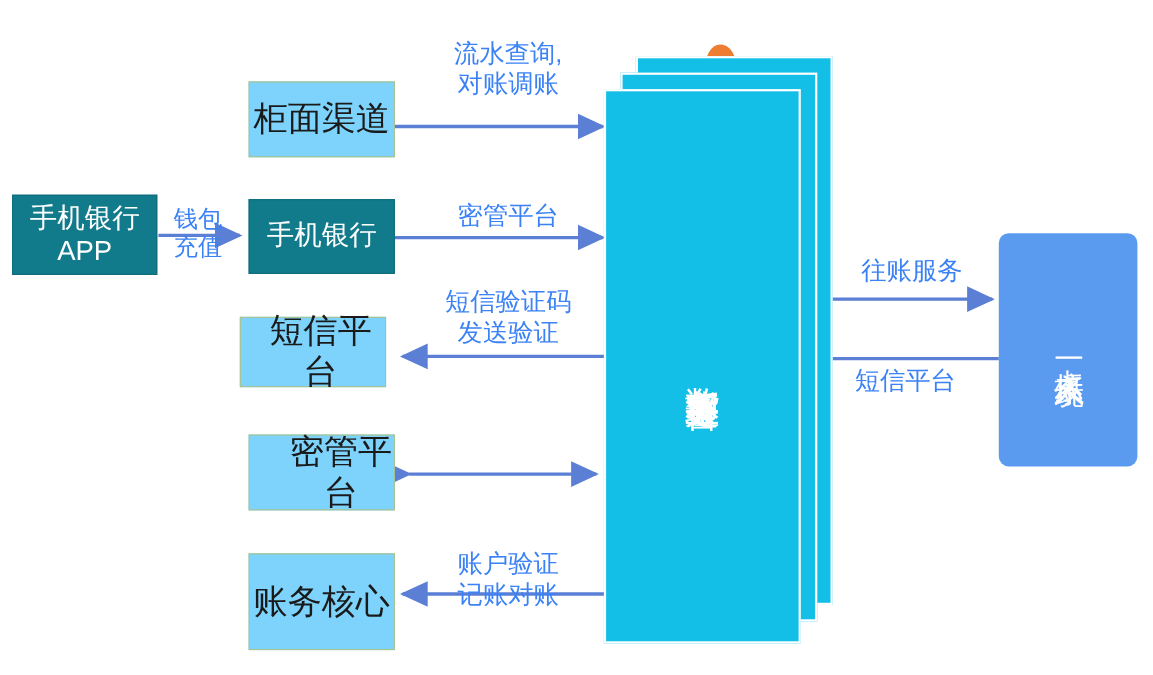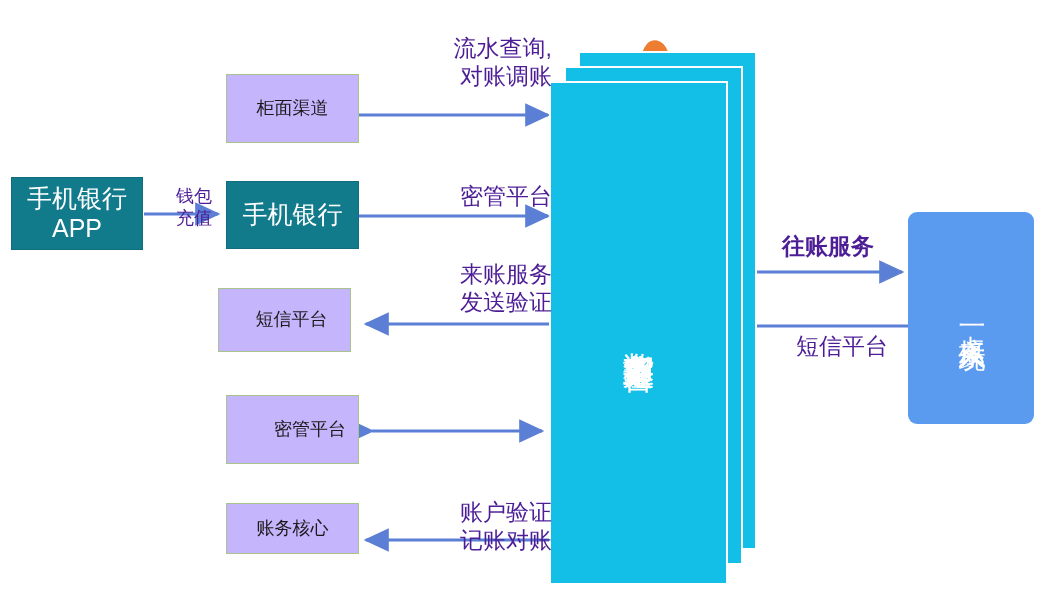--- a/index.html
+++ b/index.html
@@ -28,24 +28,24 @@
   }
   
   .node-teal {
     background: #117a8b;
     border: 1px solid #0f6d7d;
     color: #ffffff;
     font-size: 25px;
   }
   
   .node-grey {
-    background: #c4b5fd;
+    background: #7dd3fc;
     border: 1px solid #a9c48a;
     color: #1a1a1a;
-    font-size: 18px;
+    font-size: 31px;
   }
   
   .node-blue {
     background: #5b9bef;
     border-radius: 9px;
     color: #ffffff;
     font-size: 27px;
     writing-mode: vertical-rl;
     text-orientation: upright;
     letter-spacing: 2px;
@@ -65,28 +65,28 @@
   .stack-label {
     writing-mode: vertical-rl;
     text-orientation: upright;
     color: #ffffff;
     font-size: 31px;
     letter-spacing: 1px;
     line-height: 1;
   }
   .edge-label {
     position: absolute;
-    color: #4c1d95;
+    color: #3b82f6;
     font-size: 23px;
     line-height: 1.2;
-    text-align: right;
+    text-align: center;
     white-space: pre-line;
   }
   .edge-label.small {
-    font-size: 18px;
+    font-size: 22px;
   }
   svg.links {
     position: absolute;
     left: 0;
     top: 0;
     width: 1048px;
     height: 614px;
     overflow: visible;
   }
 </style>
@@ -157,21 +157,21 @@
   </div>
 
   <div class="node node-grey" style="left:218px; top:288px; width:133px; height:64px;padding-left:14px;">
     <span>短信平台</span>
   </div>
 
   <div class="node node-grey" style="left:226px; top:395px; width:133px; height:69px;padding-left:35px;">
     <span>密管平台</span>
   </div>
 
-  <div class="node node-grey" style="left:226px; top:503px; width:133px; height:51px;">
+  <div class="node node-grey" style="left:226px; top:503px; width:133px; height:88px;">
     <span>账务核心</span>
   </div>
 
   <div class="stack-layer" style="left:578px; top:51px; width:179px; height:499px;"></div>
   <div class="stack-layer" style="left:564px; top:66px; width:179px; height:499px;"></div>
   <div class="stack-layer stack-front" style="left:549px; top:81px; width:179px; height:504px;">
     <span class="stack-label">数字货币业务处理平台</span>
   </div>
 
   <div class="node node-blue" style="left:908px; top:212px; width:126px; height:212px;">
@@ -179,24 +179,24 @@
   </div>
 
   <div class="edge-label small" style="left:148px; top:186px; width:64px;">钱包
 充值</div>
 
   <div class="edge-label" style="left:372px; top:35px; width:180px;">流水查询,
 对账调账</div>
 
   <div class="edge-label" style="left:372px; top:183px; width:180px;">密管平台</div>
 
-  <div class="edge-label" style="left:372px; top:261px; width:180px;">来账服务
+  <div class="edge-label" style="left:372px; top:261px; width:180px;">短信验证码
 发送验证</div>
 
 
   <div class="edge-label" style="left:372px; top:499px; width:180px;">账户验证
 记账对账</div>
 
-  <div class="edge-label" style="left:744px; top:233px; width:130px;font-weight:bold;">往账服务</div>
+  <div class="edge-label" style="left:764px; top:233px; width:130px;">往账服务</div>
 
   <div class="edge-label" style="left:758px; top:333px; width:130px;">短信平台</div>
 
 </div>
 
 </body></html>

